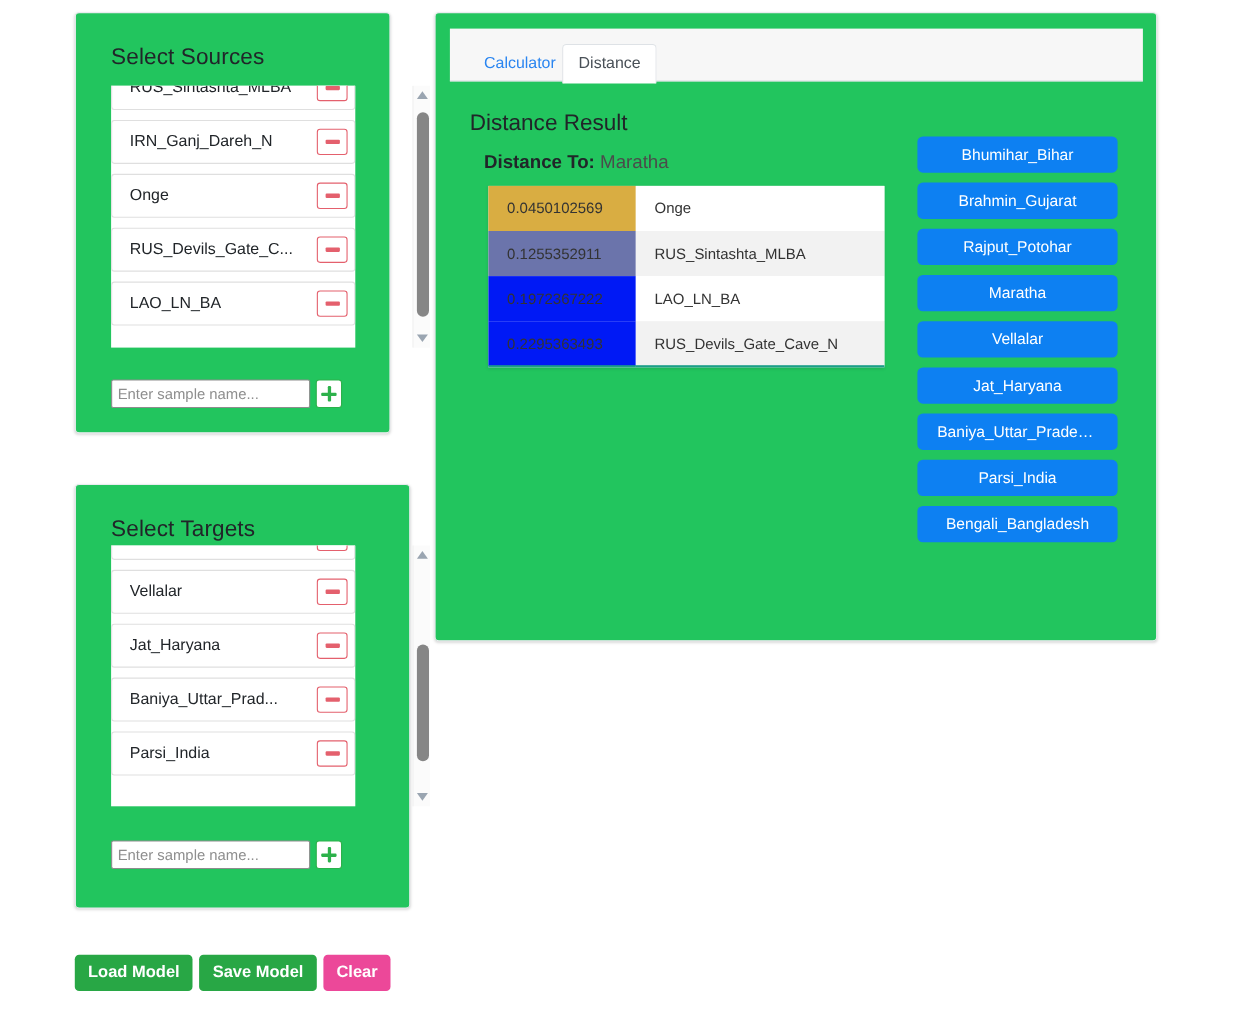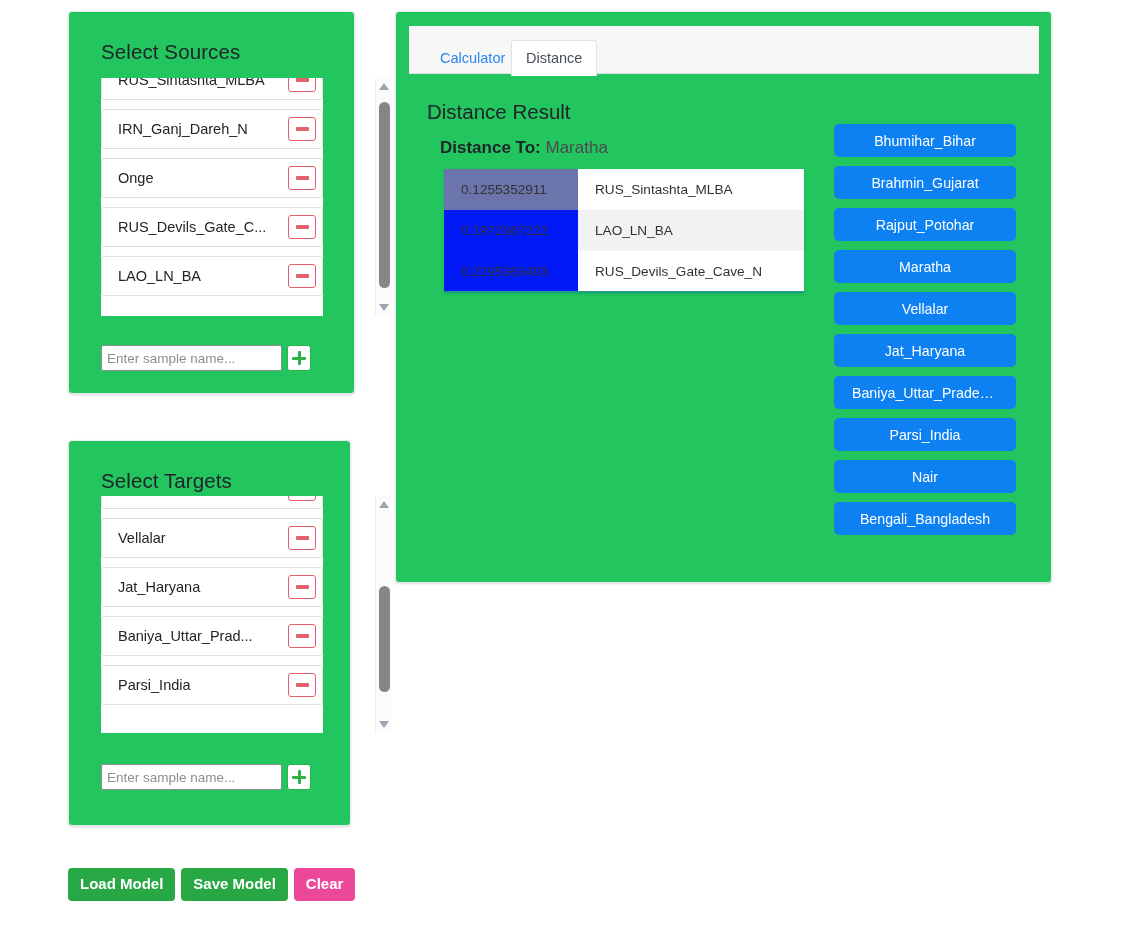--- a/index.html
+++ b/index.html
@@ -25,21 +25,21 @@
   .card {
     position: absolute;
     background: #22c55e;
     border: 1px solid #e9ecef;
     border-radius: 4px;
     box-shadow: 0 1px 3px rgba(0,0,0,0.09), 0 1px 2px rgba(0,0,0,0.06);
   }
 
   
   #sources-card { left: 68px; top: 11px;  width: 287px; height: 383px; }
-  #targets-card { left: 68px; top: 440px; width: 283px; height: 386px; }
+  #targets-card { left: 68px; top: 440px; width: 305px; height: 386px; }
 
   .panel-title {
     position: absolute;
     left: 32px;
     top: 28px;
     font-size: 20.5px;
     font-weight: 400;
     color: #212529;
     letter-spacing: .1px;
   }
@@ -417,20 +417,24 @@
 
     <div id="result-title">Distance Result</div>
 
     <div id="distance-to">
       <span class="lbl">Distance To:</span>
       <span class="val">Maratha</span>
     </div>
 
     <table id="result-table" style="border-bottom-color: rgb(27, 158, 136); left: 48px; top: 157px;">
       <tbody id="result-tbody">
+          <tr>
+            <td class="dist-cell" style="background: rgb(217, 173, 66);">0.0450102569</td>
+            <td class="name-cell">Onge</td>
+          </tr>
           <tr>
             <td class="dist-cell" style="background: rgb(107, 116, 171);">0.1255352911</td>
             <td class="name-cell">RUS_Sintashta_MLBA</td>
           </tr>
           <tr>
             <td class="dist-cell" style="background: rgb(0, 25, 245);">0.1972367222</td>
             <td class="name-cell">LAO_LN_BA</td>
           </tr>
           <tr>
             <td class="dist-cell" style="background: rgb(0, 25, 245);">0.2295363493</td>
@@ -442,17 +446,16 @@
 
   <div id="target-buttons">
       <button class="btn-target" style="background: rgb(13, 128, 242);">Bhumihar_Bihar</button>
       <button class="btn-target" style="background: rgb(13, 128, 242);">Brahmin_Gujarat</button>
       <button class="btn-target" style="background: rgb(13, 128, 242);">Rajput_Potohar</button>
       <button class="btn-target" style="background: rgb(13, 128, 242);">Maratha</button>
       <button class="btn-target" style="background: rgb(13, 128, 242);">Vellalar</button>
       <button class="btn-target" style="background: rgb(13, 128, 242);">Jat_Haryana</button>
       <button class="btn-target" style="background: rgb(13, 128, 242);">Baniya_Uttar_Prades...</button>
       <button class="btn-target" style="background: rgb(13, 128, 242);">Parsi_India</button>
-      <button class="btn-target" style="background: rgb(13, 128, 242);">Nair</button>
       <button class="btn-target" style="background: rgb(13, 128, 242);">Bengali_Bangladesh</button>
     </div>
 
 </div>
 
 </body></html>

